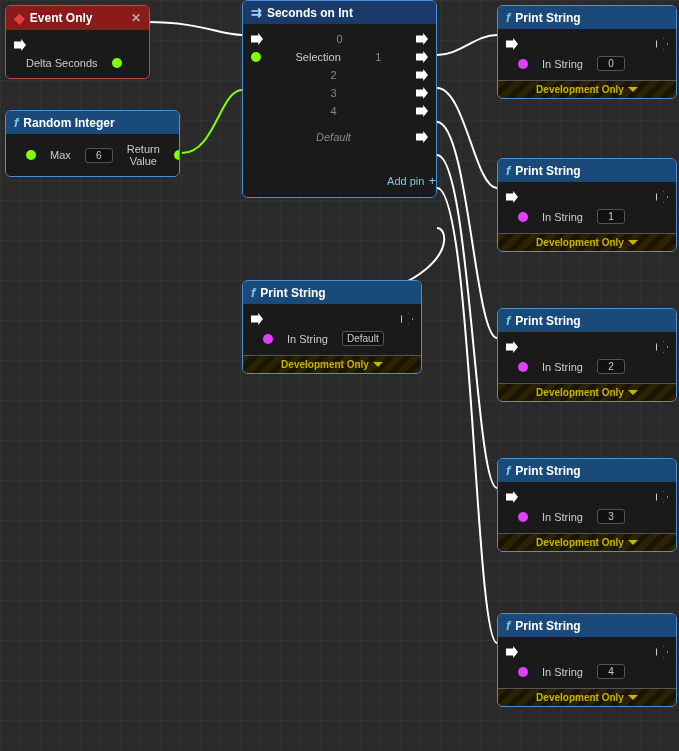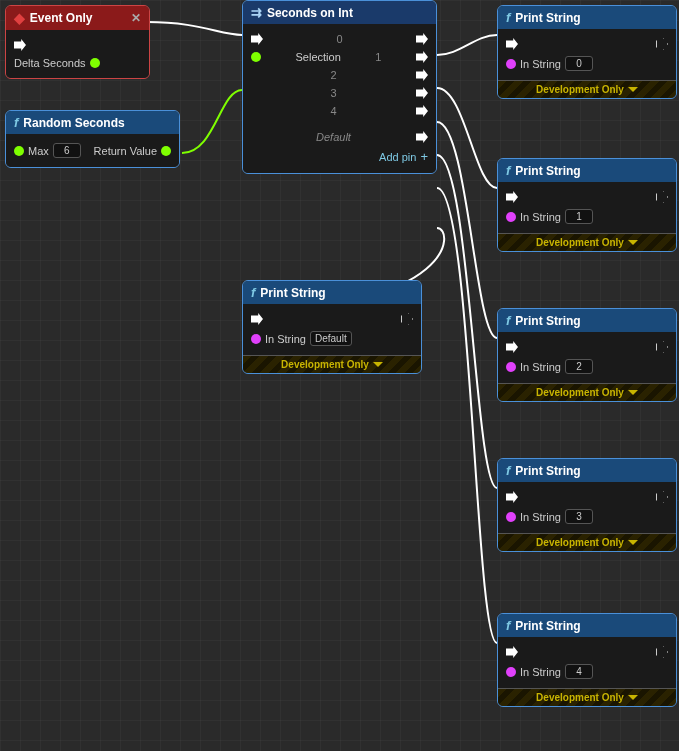--- a/index.html
+++ b/index.html
@@ -37,24 +37,24 @@
     }
 
     .node-body {
       background: #1a1a1a;
       padding: 6px 0;
     }
 
     .node-row {
       display: flex;
       align-items: center;
-      padding: 3px 8px;
+      padding: 3px 20px;
       font-size: 11px;
       color: #ccc;
-      gap: 4px;
+      gap: 14px;
     }
 
     
     .pin-exec {
       width: 12px;
       height: 12px;
       clip-path: polygon(0 20%, 60% 20%, 60% 0%, 100% 50%, 60% 100%, 60% 80%, 0 80%);
       background: #fff;
       display: inline-block;
       flex-shrink: 0;
@@ -180,24 +180,25 @@
     .row-space-between {
       display: flex;
       align-items: center;
       justify-content: space-between;
       padding: 3px 8px;
     }
 
     .add-pin-row {
       display: flex;
       align-items: center;
-      padding: 3px 8px;
+      padding: 3px 0;
       font-size: 11px;
       color: #888;
       gap: 4px;
+      margin-top: 24px;
     }
 
     .f-label {
       font-style: italic;
       font-weight: bold;
       font-size: 13px;
       color: #7ec8e3;
     }
 
     .switch-icon {
@@ -240,21 +241,21 @@
     <div class="node-row">
       <span>Delta Seconds</span>
       <span class="pin-circle pin-green"></span>
     </div>
   </div>
 </div>
 
 <div class="node" id="node-random-int">
   <div class="node-header">
     <span class="f-label">f</span>
-    <span>Random Seconds</span>
+    <span>Random Integer</span>
   </div>
   <div class="node-body">
     <div class="node-row">
       <span class="pin-circle pin-green"></span>
       <span>Max</span>
       <span class="input-box">6</span>
       <span style="margin-left:auto;text-align:center;">Return Value</span>
       <span class="pin-circle pin-green"></span>
     </div>
   </div>

